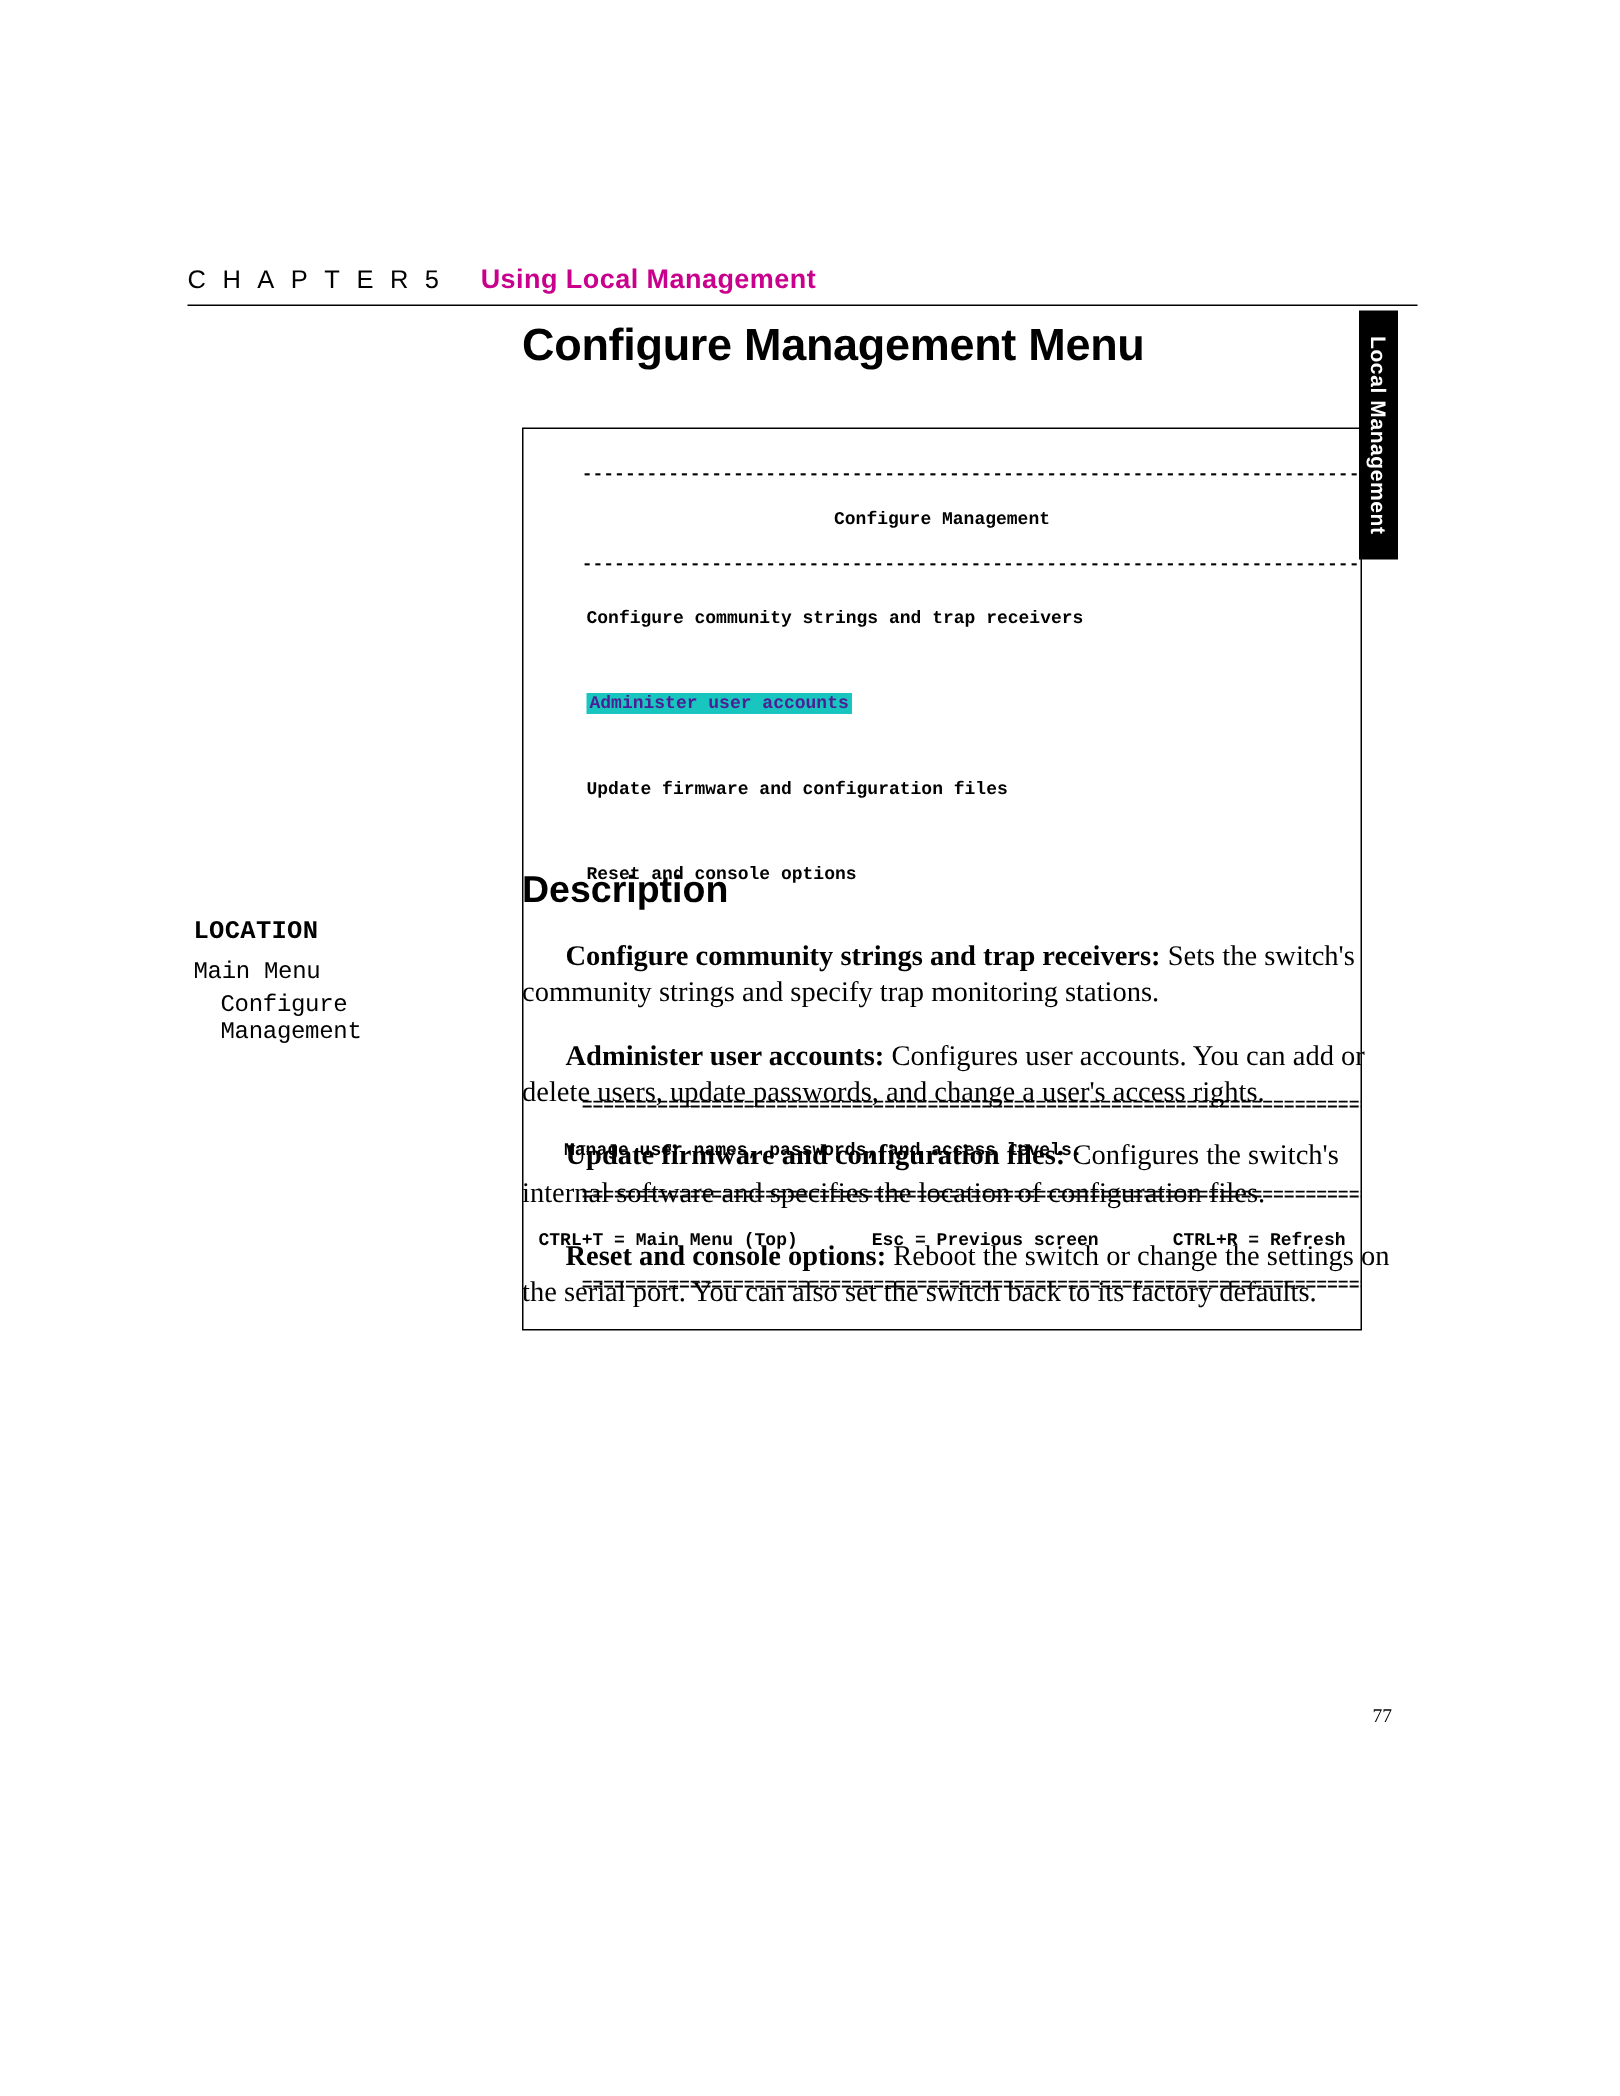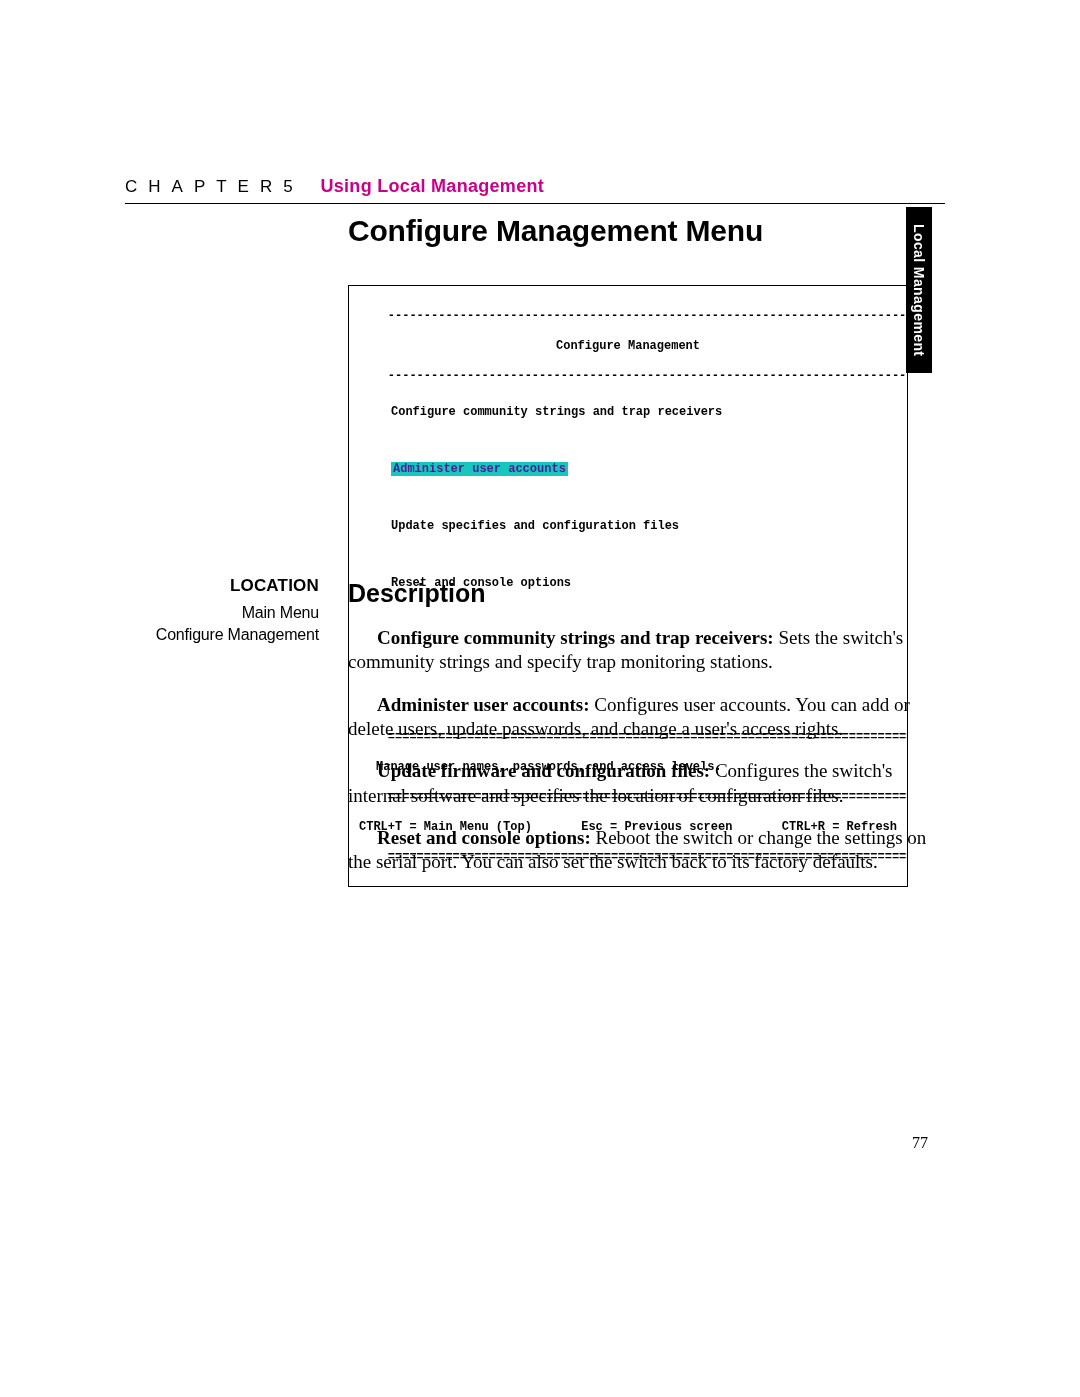--- a/index.html
+++ b/index.html
@@ -123,25 +123,24 @@
   .term-footer {
     display: flex;
     justify-content: space-between;
     padding: 0;
   }
   .term-spacer {
     height: 88px;
   }
   .location-block {
     position: absolute;
-    top: 576px;
+    top: 612px;
     left: 119px;
     width: 190px;
-    font-family: Liberation Sans, sans-serif;
-    text-align: right;
+    font-family: Liberation Mono, monospace;
   }
   .location-block .loc-head {
     font-weight: 800;
     font-size: 17px;
     letter-spacing: 0.2px;
   }
   .location-block .loc1 {
     font-size: 16px;
     margin-top: 8px;
     font-weight: 400;
@@ -172,21 +171,21 @@
     margin: 0 0 18px 0;
   }
   .desc-block p .lead {
     font-weight: 700;
     margin-left: 29px;
   }
   .page-number {
     position: absolute;
     bottom: 245px;
     right: 142px;
-    font-size: 16px;
+    font-size: 13px;
   }
 </style>
 </head>
 <body>
 
 <div class="page">
 
   <div class="header-area">
     <div class="chapter-line">
       <span class="spaced">CHAPTER</span><span class="num">5</span>
@@ -200,21 +199,21 @@
   </div>
 
   <h1 class="page-title">Configure Management Menu</h1>
 
   <div class="terminal-box">
     <span class="term-dash">------------------------------------------------------------------------------</span>
     <span class="term-center">Configure Management</span>
     <span class="term-dash">------------------------------------------------------------------------------</span>
     <span class="term-item">Configure community strings and trap receivers</span>
     <span class="term-item highlight"><span>Administer user accounts</span></span>
-    <span class="term-item">Update specifies and configuration files</span>
+    <span class="term-item">Update firmware and configuration files</span>
     <span class="term-item">Reset and console options</span>
     <div class="term-spacer"></div>
     <span class="term-eq">==============================================================================</span>
     <span class="term-status">Manage user names, passwords, and access levels.</span>
     <span class="term-eq">==============================================================================</span>
     <div class="term-footer">
       <span>CTRL+T = Main Menu (Top)</span>
       <span>Esc = Previous screen</span>
       <span>CTRL+R = Refresh</span>
     </div>

